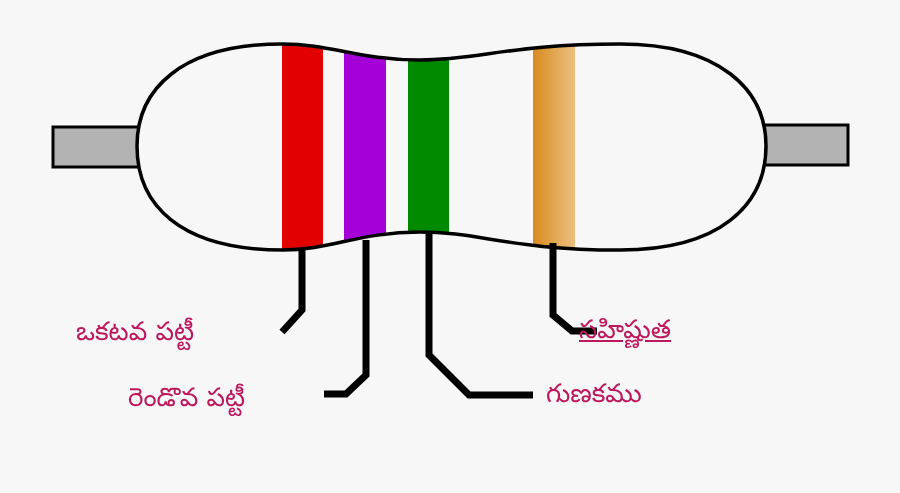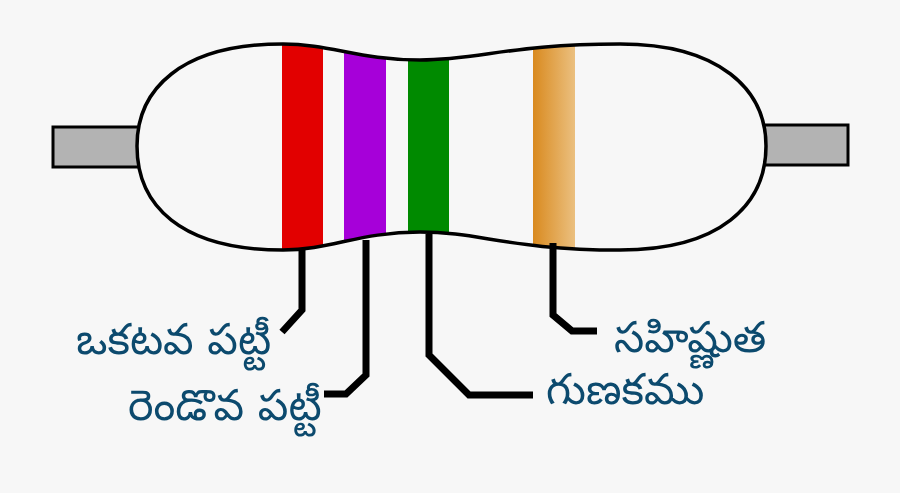--- a/index.html
+++ b/index.html
@@ -6,22 +6,22 @@
     body {
       width: 900px; height: 493px; overflow: hidden;
       background: #f7f7f7;
       font-family: "DejaVu Sans", sans-serif;
       position: relative;
     }
     svg.diagram { position: absolute; left: 0; top: 0; }
     .label {
       position: absolute;
       font-family: "DejaVu Sans", sans-serif;
-      font-size: 43px;
-      color: #0c4a6e;
+      font-size: 26px;
+      color: #be185d;
       white-space: nowrap;
       line-height: 1;
     }
   </style>
 </head>
 <body>
 
 <svg class="diagram" width="900" height="493" viewBox="0 0 900 493">
   <defs>
     <linearGradient id="tolGrad" x1="0" x2="1" y1="0" y2="0">
@@ -74,14 +74,14 @@
   <g fill="none" stroke="#000" stroke-width="7" stroke-linejoin="miter">
     <polyline points="302,249 302,310 282,332"></polyline>
     <polyline points="366,240 366,375 346,394 324,394"></polyline>
     <polyline points="429,234 429,355 469,395 533,395"></polyline>
     <polyline points="553,243 553,315 572,331 597,331"></polyline>
   </g>
 </svg>
 
 <div class="label" style="left:76px; top:318px;">ఒకటవ పట్టీ</div>
 <div class="label" style="left:128px; top:384px;">రెండొవ పట్టీ</div>
-<div class="label" style="left:614px; top:316px;">సహిష్ణుత</div>
-<div class="label" style="left:546px; top:368px;">గుణకము</div>
+<div class="label" style="left:579px; top:316px;text-decoration:underline;">సహిష్ణుత</div>
+<div class="label" style="left:546px; top:380px;">గుణకము</div>
 
 </body></html>

